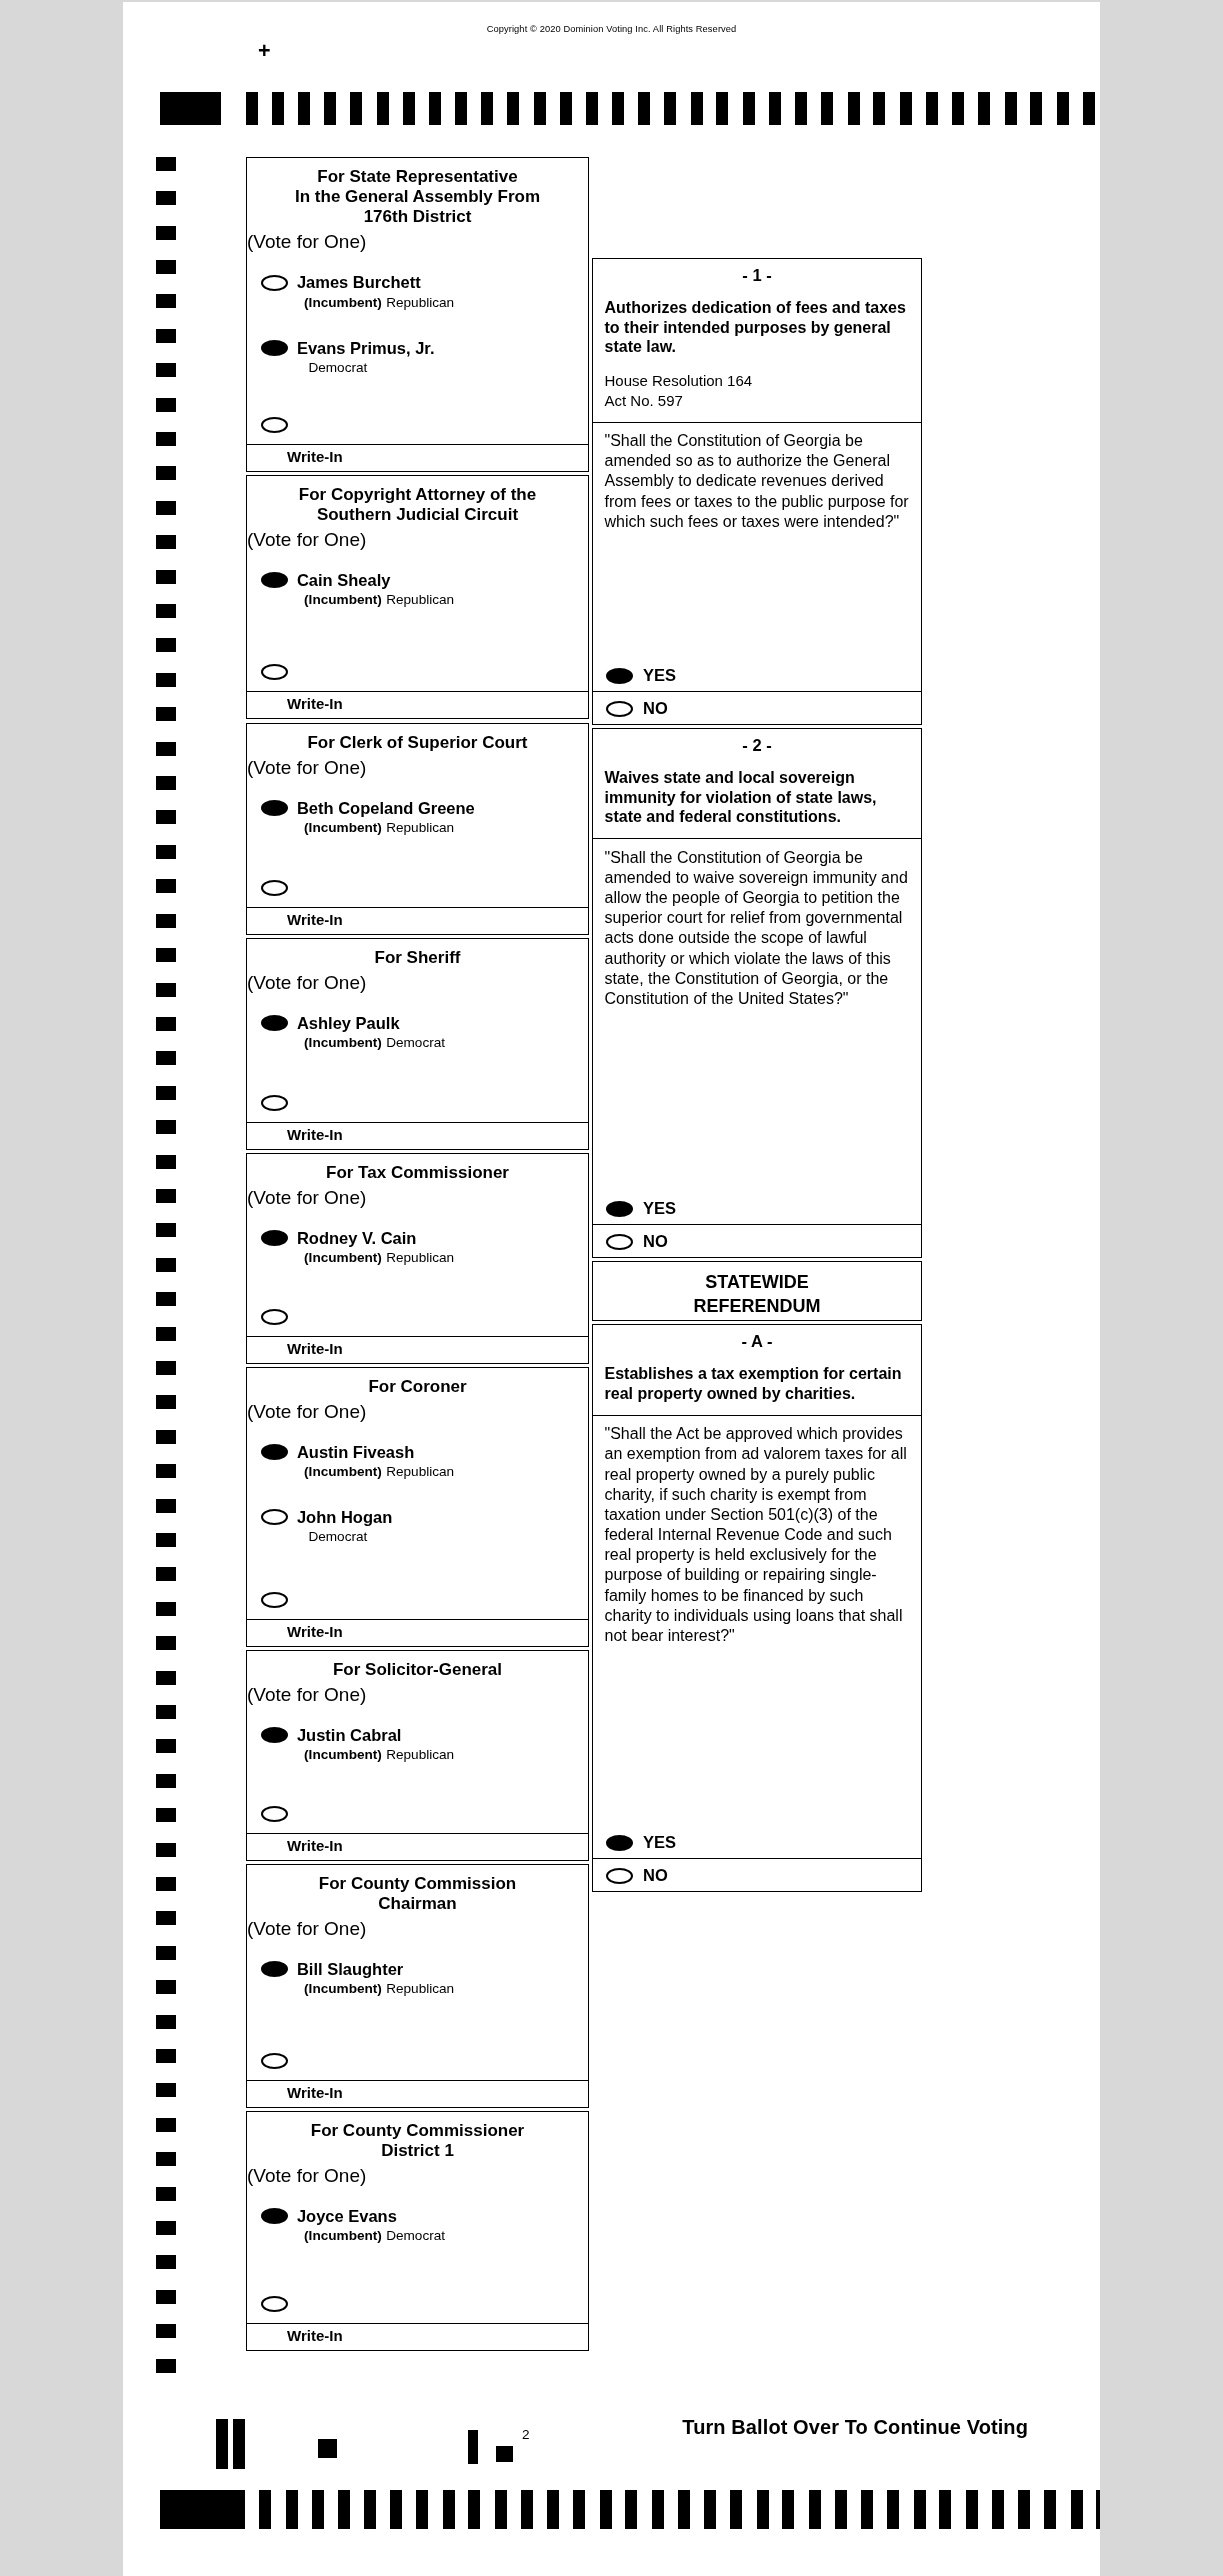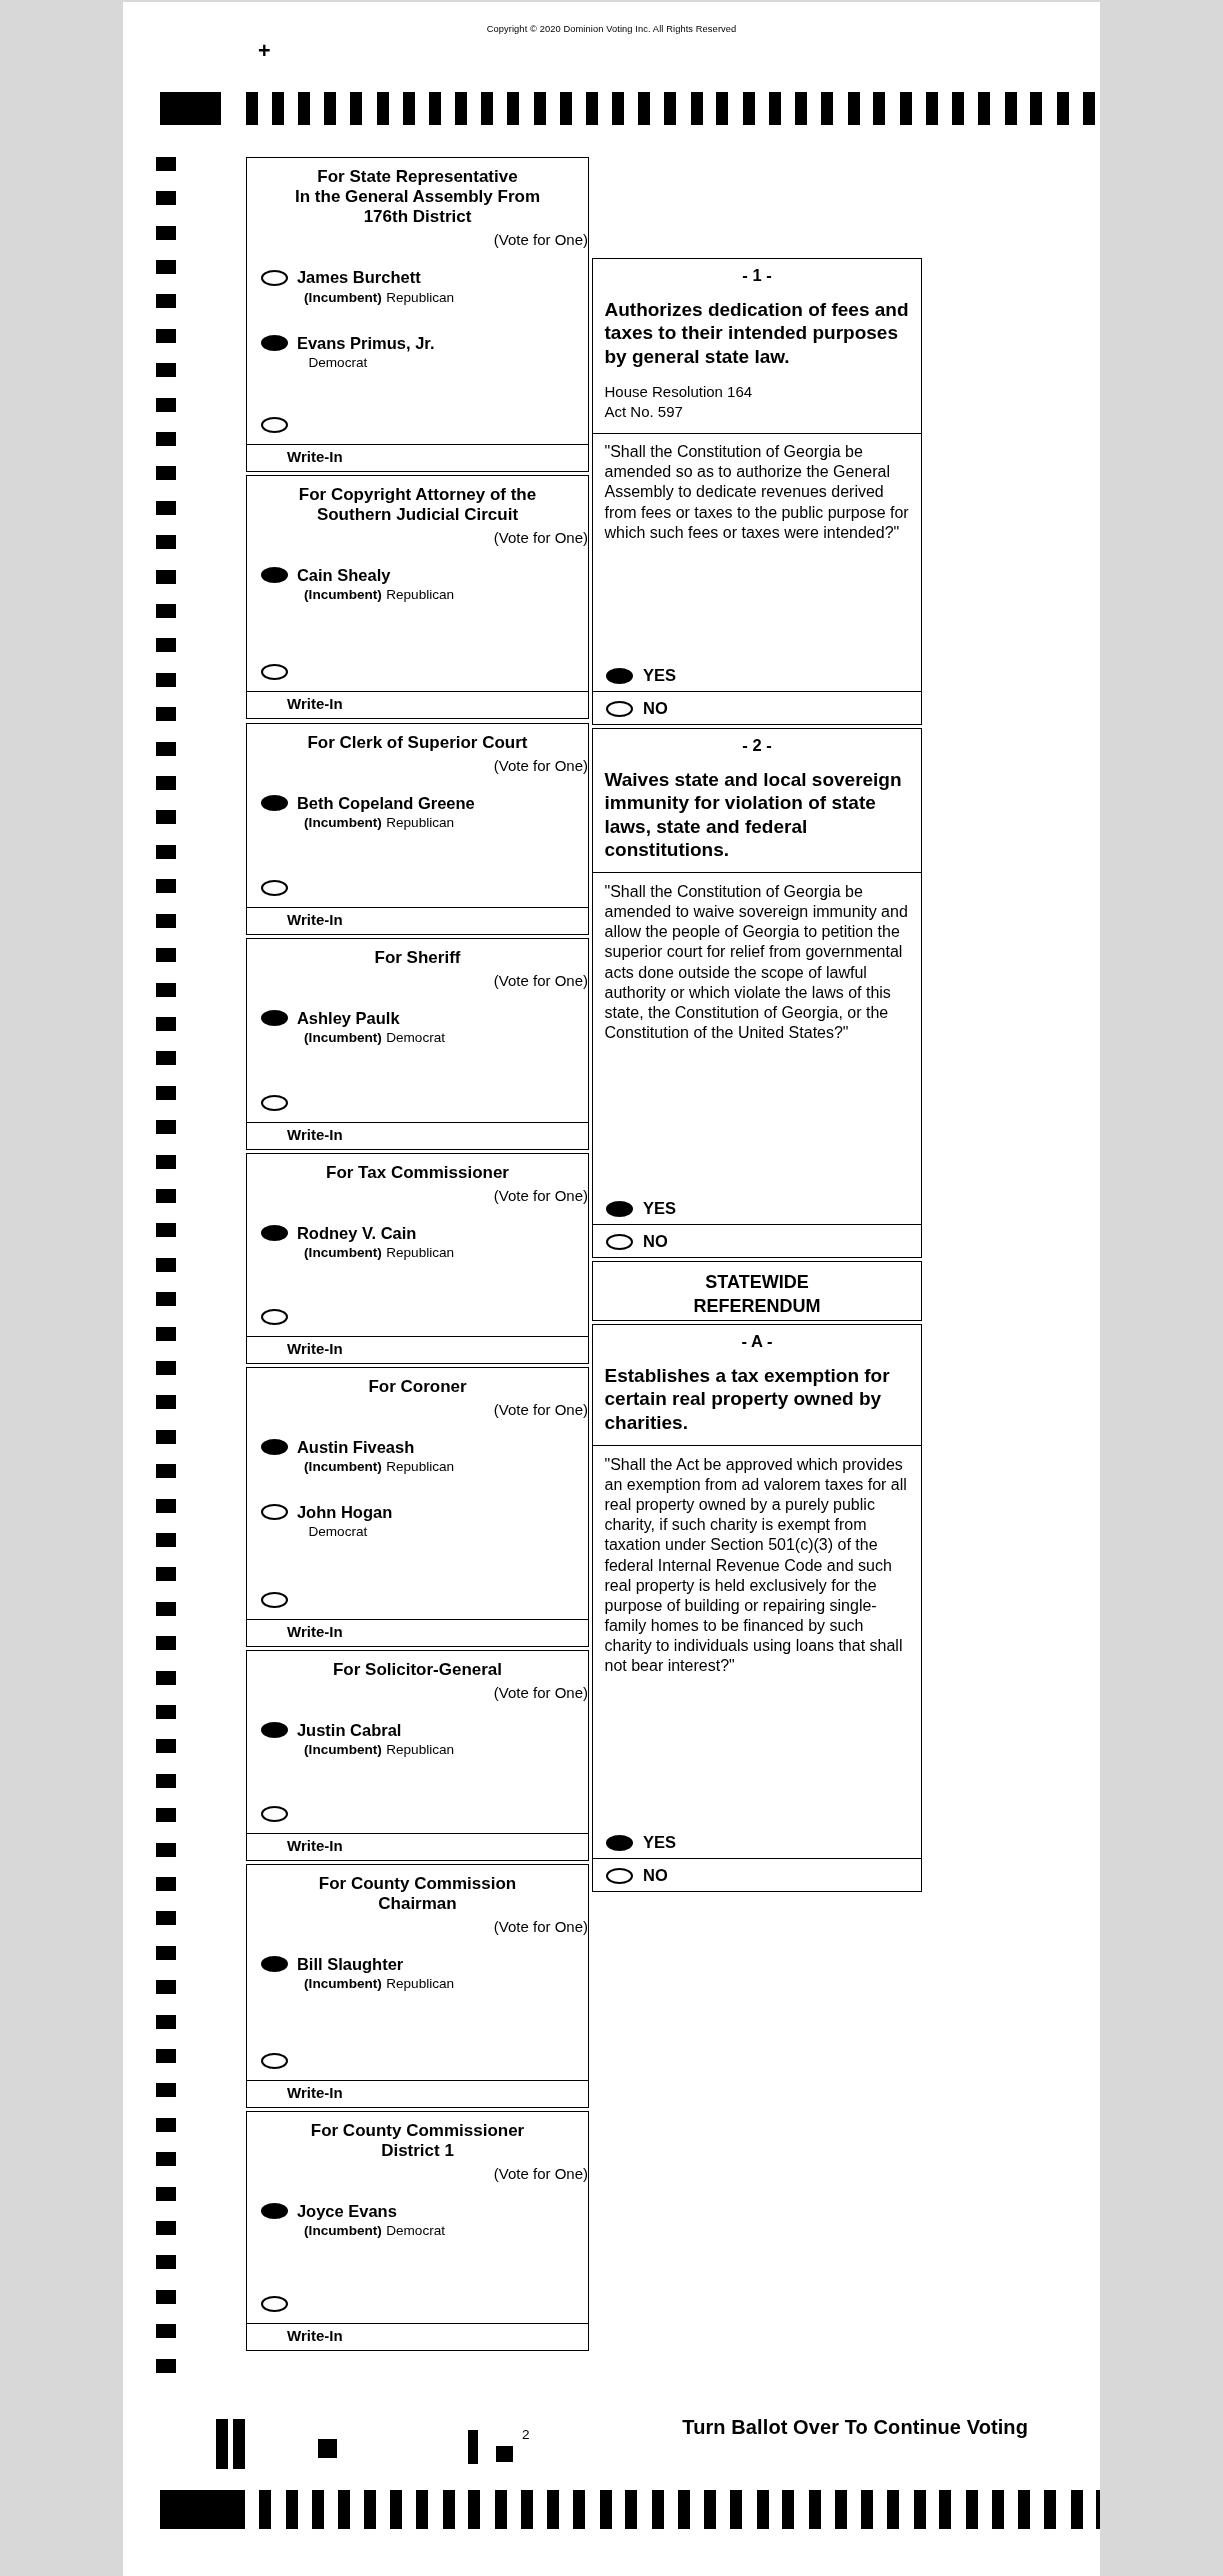--- a/index.html
+++ b/index.html
@@ -12,37 +12,37 @@
 
   .tm { position:absolute; background:#000; }
   .timing-row-top { position:absolute; left:0; top:90px; width:1223px; height:33px; }
   .timing-row-bottom { position:absolute; left:0; top:2488px; width:1223px; height:39px; }
   .timing-col-left { position:absolute; left:33px; top:0; width:20px; height:2576px; }
   .timing-col-right { position:absolute; left:1150px; top:0; width:20px; height:2576px; }
 
   .contest-column { position:absolute; left:123px; top:155px; width:343px; height:2194px; }
   .contest-box { position:absolute; left:0; width:100%; border:1.4px solid #000; background:#fff; display:flex; flex-direction:column; }
   .contest-title { font-weight:bold; font-size:17px; text-align:center; line-height:1.2; padding:8.6px 5.7px 0; white-space:pre-line; }
-  .contest-instruction { font-size:15px; text-align:right; padding-top:3.6px; margin-bottom:20px; }
+  .contest-instruction { font-size:19px; text-align:left; padding-top:3.6px; margin-bottom:20px; }
   .option-row { display:flex; align-items:flex-start; gap:8.6px; margin:0 8.6px 29px 14.3px; }
   .option-blank { margin-top:auto; margin-bottom:11.5px; }
   .oval { flex:0 0 auto; width:27px; height:16px; border:2.2px solid #000; border-radius:50%; background:#fff; display:inline-block; margin-top:1.4px; }
   .oval.filled { background:#000; }
   .cand-name { font-weight:bold; font-size:16.5px; line-height:1.15; }
   .cand-sub { font-size:13.6px; padding-left:7.2px; margin-top:2.2px; }
   .cand-incumbent { font-weight:bold; }
   .cand-party { margin-left:4.3px; }
   .write-in { border-top:1.4px solid #000; padding:2.9px 0 5.7px 40px; }
   .write-in-label { font-weight:bold; font-size:15px; }
 
   .measure-column { position:absolute; left:469px; top:155px; width:330px; height:1735px; }
   .m-section { position:absolute; left:0; width:100%; border:1.4px solid #000; background:#fff; display:flex; flex-direction:column; }
   .measure-header { font-weight:bold; font-size:18px; text-align:center; line-height:1.3; padding-top:9.3px; white-space:pre-line; }
   .m-number { font-weight:bold; font-size:16.5px; text-align:center; margin:7.2px 0 13px; }
-  .m-summary { font-weight:bold; font-size:19px; line-height:1.22; padding:0 11.5px; }
+  .m-summary { font-weight:bold; font-size:16px; line-height:1.22; padding:0 11.5px; }
   .m-refs { font-size:15px; line-height:1.3; padding:0 11.5px; margin-top:14.3px; }
   .m-rule { border-top:1.4px solid #000; margin-top:11.5px; }
   .m-question { font-size:16px; line-height:1.26; padding:8.6px 11.5px 0; }
   .choice-row { display:flex; align-items:center; gap:10px; padding:6.5px 11.5px 6.5px 13px; font-weight:bold; font-size:16.5px; }
   .choice-yes { margin-top:auto; }
   .choice-divider { border-top:1.4px solid #000; }
 
   .barcode-mark { position:absolute; background:#000; }
   .sheet-number { position:absolute; left:399px; top:2425px; font-size:13.6px; }
   .footer-instruction { position:absolute; top:2414px; right:72px; font-weight:bold; font-size:20px; letter-spacing:0.1px; }

